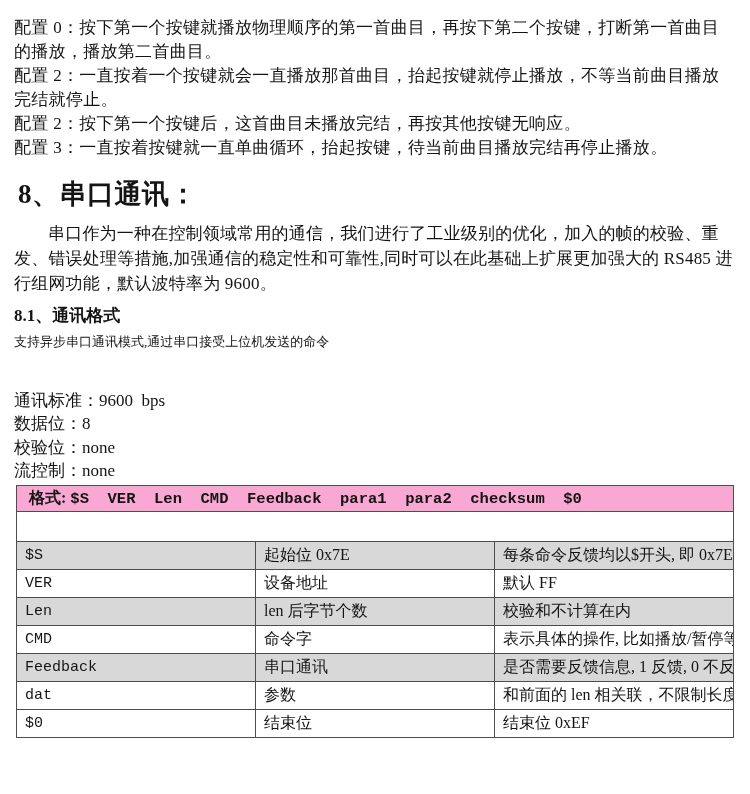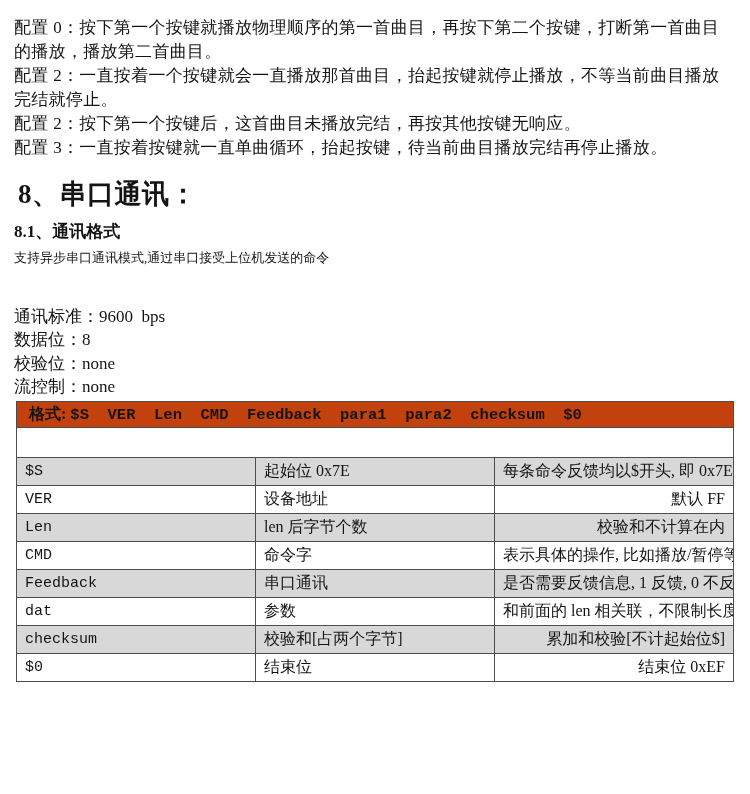--- a/index.html
+++ b/index.html
@@ -69,24 +69,24 @@
   table.protocol td {
     border: 1px solid #4d4d4d;
     font-size: 16px;
     padding: 0 8px;
     vertical-align: middle;
     overflow: hidden;
     white-space: nowrap;
   }
   td.col-field { width: 152px; padding-left: 12px; }
   td.col-meaning { width: 244px; }
-  td.col-note { width: 322px; text-align: right; }
+  td.col-note { width: 322px; }
   tr.format-row td {
     height: 25px;
-    background: #c2410c;
+    background: #f9a8d4;
     white-space: pre;
     padding-left: 12px;
   }
   tr.format-row .format-label { font-weight: bold; }
   tr.format-row .format-tokens {
     font-family: "Liberation Mono", "DejaVu Sans Mono", monospace;
     font-weight: bold;
     font-size: 15.5px;
   }
   tr.spacer-row td { height: 29px; background: #ffffff; }
@@ -104,20 +104,21 @@
 
   <div class="config-block">
     <p>配置 0：按下第一个按键就播放物理顺序的第一首曲目，再按下第二个按键，打断第一首曲目的播放，播放第二首曲目。</p>
     <p>配置 2：一直按着一个按键就会一直播放那首曲目，抬起按键就停止播放，不等当前曲目播放完结就停止。</p>
     <p>配置 2：按下第一个按键后，这首曲目未播放完结，再按其他按键无响应。</p>
     <p>配置 3：一直按着按键就一直单曲循环，抬起按键，待当前曲目播放完结再停止播放。</p>
   </div>
 
   <h1 class="section-heading">8、串口通讯：</h1>
 
+  <p class="intro">串口作为一种在控制领域常用的通信，我们进行了工业级别的优化，加入的帧的校验、重发、错误处理等措施,加强通信的稳定性和可靠性,同时可以在此基础上扩展更加强大的 RS485 进行组网功能，默认波特率为 9600。</p>
 
   <h2 class="sub-heading">8.1、通讯格式</h2>
   <p class="sub-desc">支持异步串口通讯模式,通过串口接受上位机发送的命令</p>
 
   <div class="params">
     <div class="param-line">通讯标准：9600  bps</div>
     <div class="param-line">数据位：8</div>
     <div class="param-line">校验位：none</div>
     <div class="param-line">流控制：none</div>
   </div>
@@ -153,25 +154,20 @@
       <tr class="data-row shaded">
         <td class="col-field field-name">Feedback</td>
         <td class="col-meaning">串口通讯</td>
         <td class="col-note">是否需要反馈信息, 1 反馈, 0 不反馈</td>
       </tr>
       <tr class="data-row">
         <td class="col-field field-name">dat</td>
         <td class="col-meaning">参数</td>
         <td class="col-note">和前面的 len 相关联，不限制长度</td>
       </tr>
-      <tr class="data-row shaded">
-        <td class="col-field field-name">checksum</td>
-        <td class="col-meaning">校验和[占两个字节]</td>
-        <td class="col-note">累加和校验[不计起始位$]</td>
-      </tr>
       <tr class="data-row">
         <td class="col-field field-name">$0</td>
         <td class="col-meaning">结束位</td>
         <td class="col-note">结束位 0xEF</td>
       </tr>
     </tbody>
   </table>
 
 </div>
 

